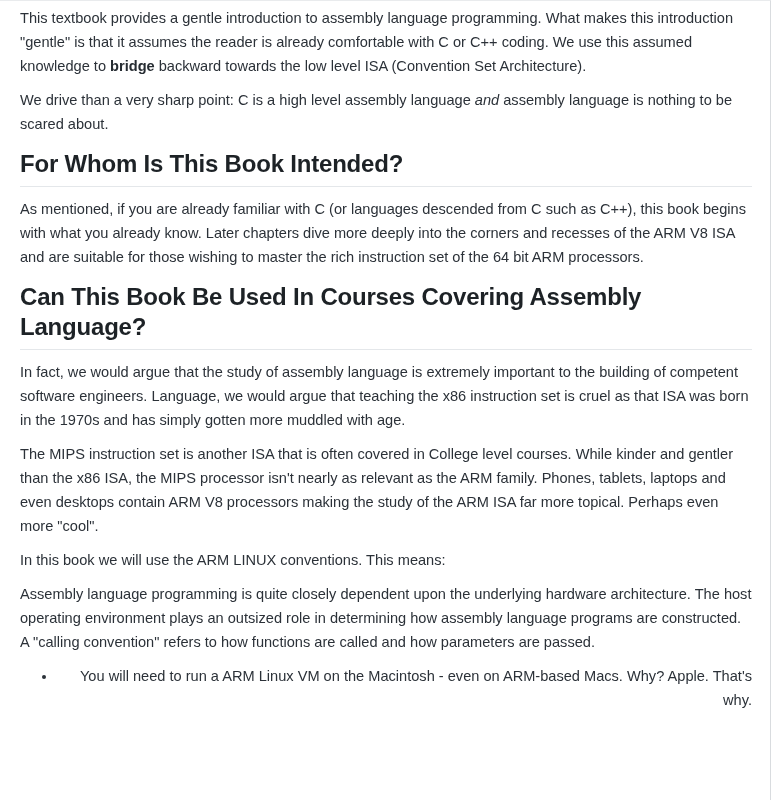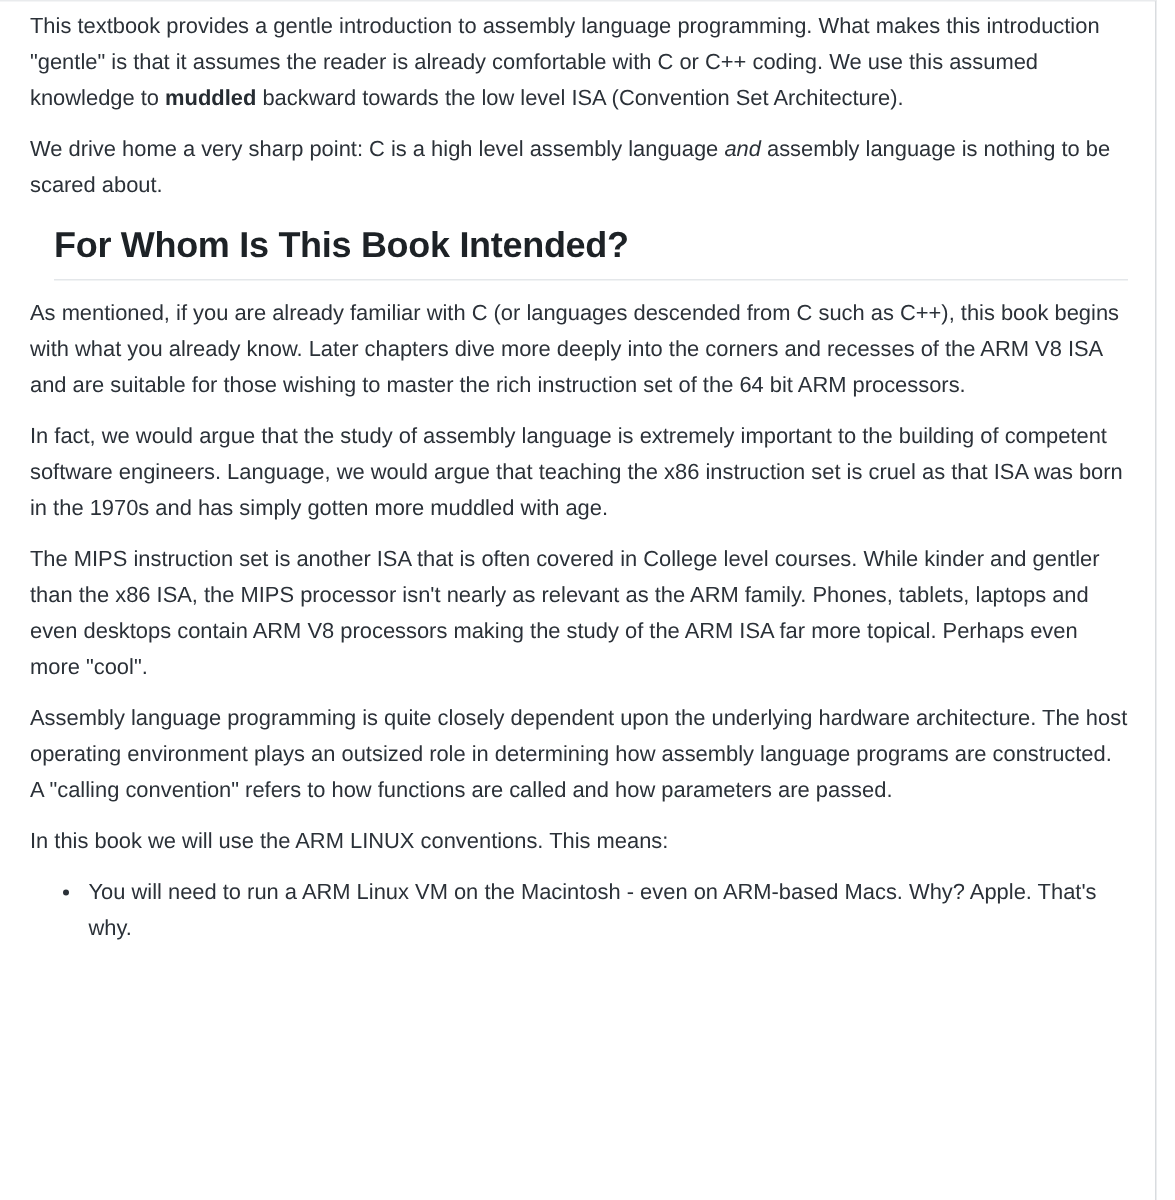--- a/index.html
+++ b/index.html
@@ -21,56 +21,57 @@
     line-height: 24px;
     -webkit-font-smoothing: antialiased;
   }
   p { margin: 0 0 10px 0; }
   h2 {
     font-size: 24px;
     line-height: 30px;
     font-weight: 600;
     color: #1d2226;
     letter-spacing: -0.2px;
-    margin: 13px 0 10px 16px;
+    margin: 13px 0 10px 0;
     padding-bottom: 7px;
     border-bottom: 1px solid #e4e7ea;
   }
   strong { font-weight: 700; color: #262c32; }
   em { font-style: italic; }
   ul {
     margin: 0 0 10px 0;
     padding-left: 37px;
     list-style: disc;
   }
-  li { margin-bottom: 13px; padding-left: 2px; }
+  li { margin-bottom: 13px; padding-left: 2px; text-align: right; }
   li::marker { color: #2b3138; font-size: 13px; }
 </style>
 </head>
 <body>
 
 <div class="readme">
 
-  <p><span>This textbook provides a gentle introduction to assembly language programming. What makes this introduction "gentle" is that it assumes the reader is already comfortable with C or C++ coding. We use this assumed knowledge to </span><strong>muddled</strong><span> backward towards the low level ISA (Convention Set Architecture).</span></p>
+  <p><span>This textbook provides a gentle introduction to assembly language programming. What makes this introduction "gentle" is that it assumes the reader is already comfortable with C or C++ coding. We use this assumed knowledge to </span><strong>bridge</strong><span> backward towards the low level ISA (Convention Set Architecture).</span></p>
 
-  <p><span>We drive home a very sharp point: C is a high level assembly language </span><em>and</em><span> assembly language is nothing to be scared about.</span></p>
+  <p><span>We drive than a very sharp point: C is a high level assembly language </span><em>and</em><span> assembly language is nothing to be scared about.</span></p>
 
   <h2>For Whom Is This Book Intended?</h2>
 
   <p>As mentioned, if you are already familiar with C (or languages descended from C such as C++), this book begins with what you already know. Later chapters dive more deeply into the corners and recesses of the ARM V8 ISA and are suitable for those wishing to master the rich instruction set of the 64 bit ARM processors.</p>
 
+  <h2>Can This Book Be Used In Courses Covering Assembly Language?</h2>
 
 
   <p>In fact, we would argue that the study of assembly language is extremely important to the building of competent software engineers. Language, we would argue that teaching the x86 instruction set is cruel as that ISA was born in the 1970s and has simply gotten more muddled with age.</p>
 
   <p>The MIPS instruction set is another ISA that is often covered in College level courses. While kinder and gentler than the x86 ISA, the MIPS processor isn't nearly as relevant as the ARM family. Phones, tablets, laptops and even desktops contain ARM V8 processors making the study of the ARM ISA far more topical. Perhaps even more "cool".</p>
 
 
+  <p>In this book we will use the ARM LINUX conventions. This means:</p>
+
   <p>Assembly language programming is quite closely dependent upon the underlying hardware architecture. The host operating environment plays an outsized role in determining how assembly language programs are constructed. A "calling convention" refers to how functions are called and how parameters are passed.</p>
-
-  <p>In this book we will use the ARM LINUX conventions. This means:</p>
 
   <ul>
     <li>You will need to run a ARM Linux VM on the Macintosh - even on ARM-based Macs. Why? Apple. That's why.</li>
 
   </ul>
 
 </div>
 
 </body></html>

